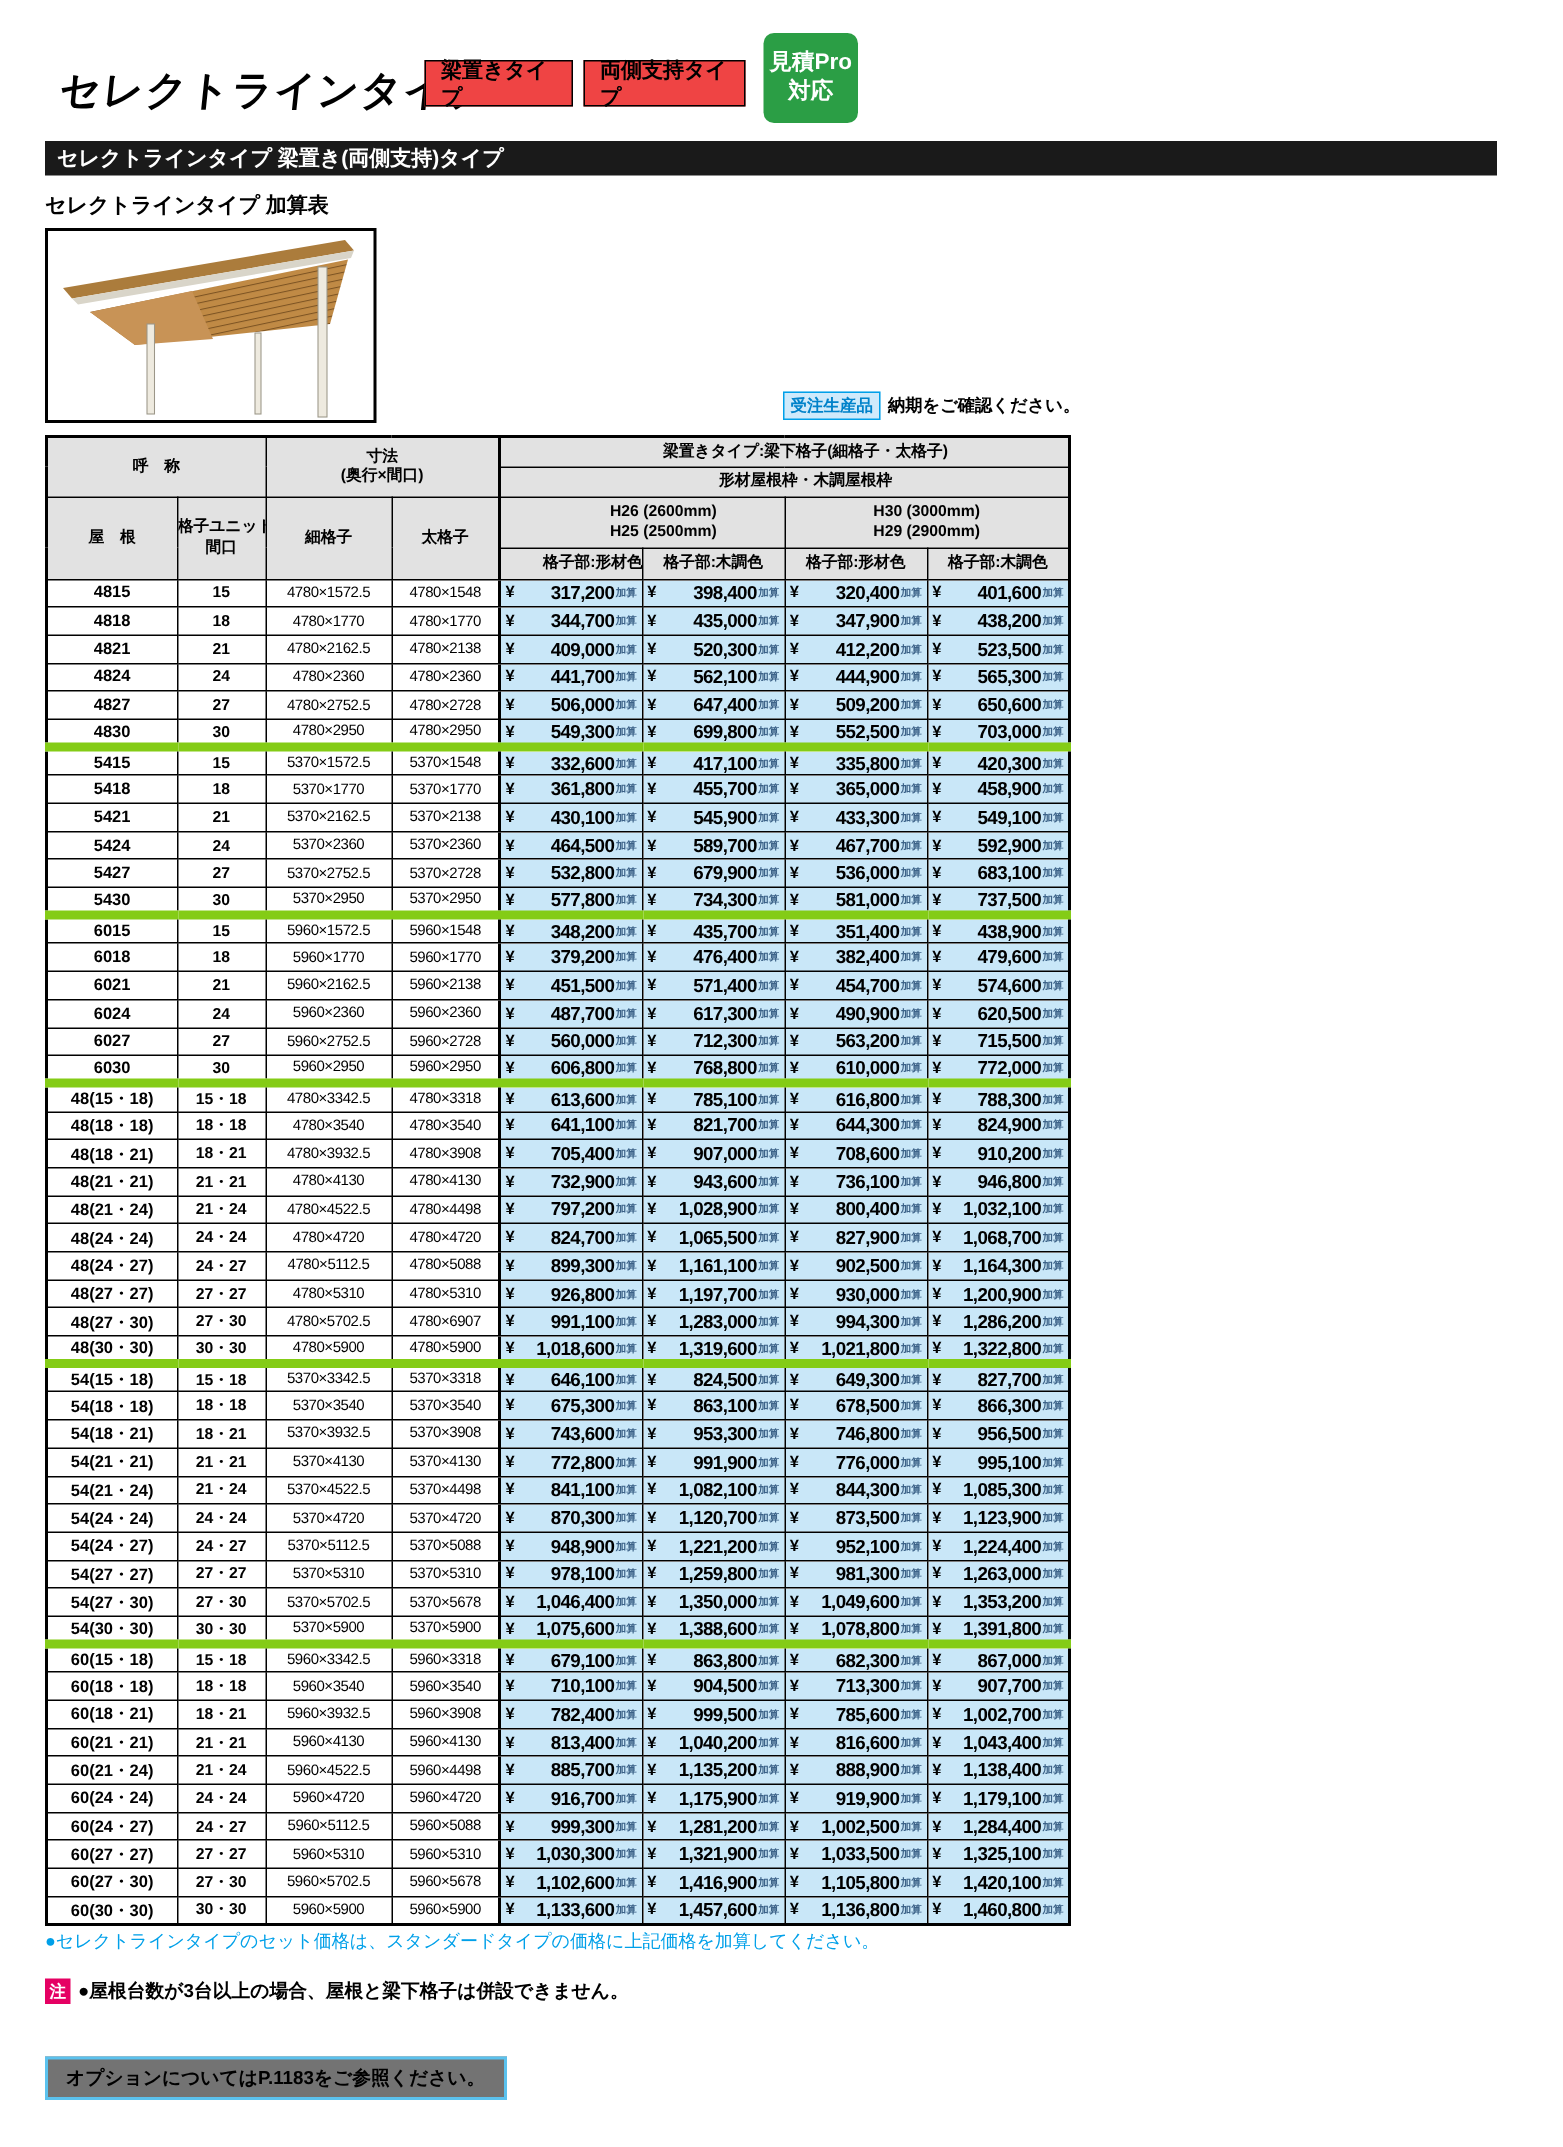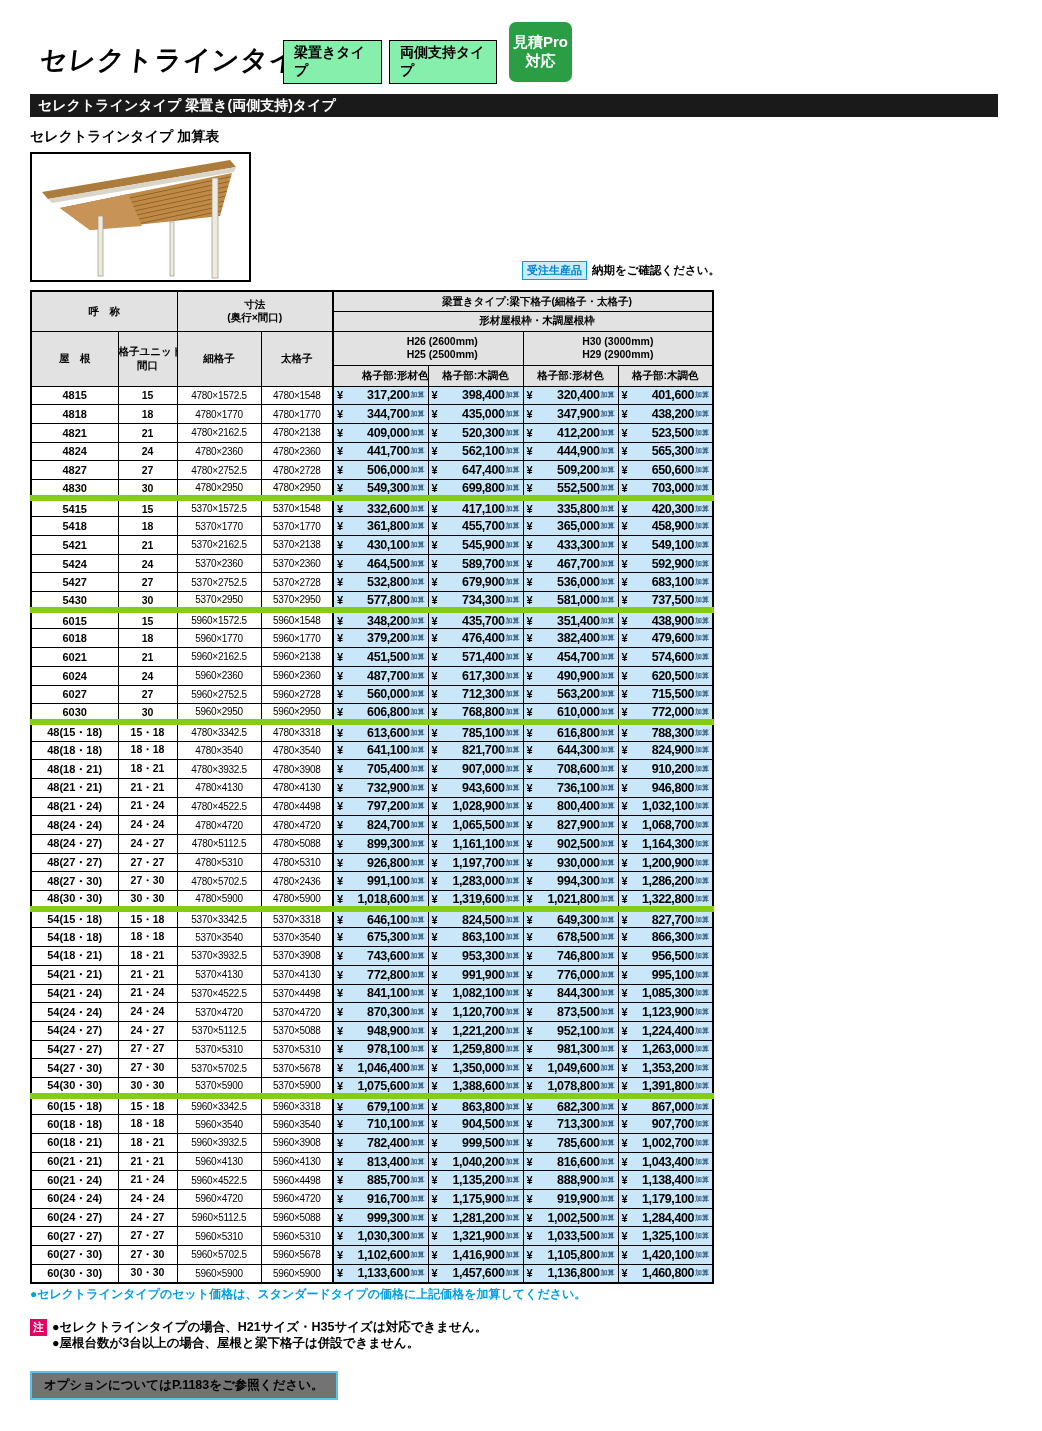--- a/index.html
+++ b/index.html
@@ -7,22 +7,22 @@
   body {
     width:1042px; height:1431px; position:relative;
     font-family:"Liberation Sans", sans-serif; color:#000;
   }
   
   .page-title {
     position:absolute; left:40px; top:42px;
     font-size:27px; font-weight:900; transform:skewX(-6deg); letter-spacing:1px;
   }
   .type-badge {
-    position:absolute; top:40px; height:44px; border:1.5px solid #000;
-    background:#86efac; display:flex; align-items:center; justify-content:center;
+    position:absolute; top:40px; height:31px; border:1.5px solid #000;
+    background:#ef4444; display:flex; align-items:center; justify-content:center;
     font-size:14px; font-weight:700; padding:0 10px;
   }
   .type-badge.b1 { left:283px; width:99px; }
   .type-badge.b2 { left:389px; width:108px; }
   .pro-badge {
     position:absolute; left:509px; top:22px; width:63px; height:60px;
     border-radius:7px; color:#fff; display:flex; flex-direction:column;
     align-items:center; justify-content:center; font-weight:700; font-size:15px; line-height:1.25;
   }
   .section-bar {
@@ -66,21 +66,21 @@
   td.price .cellflex { display:flex; align-items:center; }
   .yen { font-weight:700; font-size:11px; }
   .val { margin-left:auto; font-weight:700; font-size:12.5px; letter-spacing:-0.4px; }
   .suf { font-size:7px; font-weight:700; color:#3c6288; margin-left:1px; }
   .bL { border-left:2px solid #000 !important;padding-left:28px; }
   tr.group td { border-top:6px solid #84cc16; }
 
   
   .notes-blue {
     position:absolute; left:30px; top:1287px; color:#00a0e9;
-    font-size:12px; font-weight:700; line-height:15px; list-style:none;
+    font-size:12px; font-weight:400; line-height:15px; list-style:none;
   }
   .note-box { position:absolute; left:30px; top:1319px; display:flex; }
   .note-label {
     width:17px; height:17px; background:#e50063; color:#fff; font-size:11px;
     font-weight:700; display:flex; align-items:center; justify-content:center;
     margin-right:5px; flex:0 0 auto;
   }
   .note-items { font-size:12.5px; font-weight:700; line-height:16px; list-style:none; }
   .option-box {
     position:absolute; left:30px; top:1371px; border:2.5px solid #5bc2ee;
@@ -1055,21 +1055,21 @@
             <span class="yen">¥</span>
             <span class="val">1,200,900</span>
             <span class="suf">加算</span>
           </div>
         </td>
       </tr>
       <tr>
         <td class="c-name">48(27・30)</td>
         <td class="c-unit">27・30</td>
         <td class="c-dim">4780×5702.5</td>
-        <td class="c-dim">4780×2436</td>
+        <td class="c-dim">4780×6907</td>
         <td class="price bL">
           <div class="cellflex">
             <span class="yen">¥</span>
             <span class="val">991,100</span>
             <span class="suf">加算</span>
           </div>
         </td>
         <td class="price">
           <div class="cellflex">
             <span class="yen">¥</span>
@@ -1809,18 +1809,17 @@
     </tbody>
 </table>
 
 <ul class="notes-blue">
   <li>●セレクトラインタイプのセット価格は、スタンダードタイプの価格に上記価格を加算してください。</li>
 </ul>
 
 <div class="note-box">
   <div class="note-label">注</div>
   <ul class="note-items">
-    <li>●セレクトラインタイプの場合、H21サイズ・H35サイズは対応できません。</li>
     <li>●屋根台数が3台以上の場合、屋根と梁下格子は併設できません。</li>
   </ul>
 </div>
 
 <div class="option-box">オプションについてはP.1183をご参照ください。</div>
 
 </body></html>

